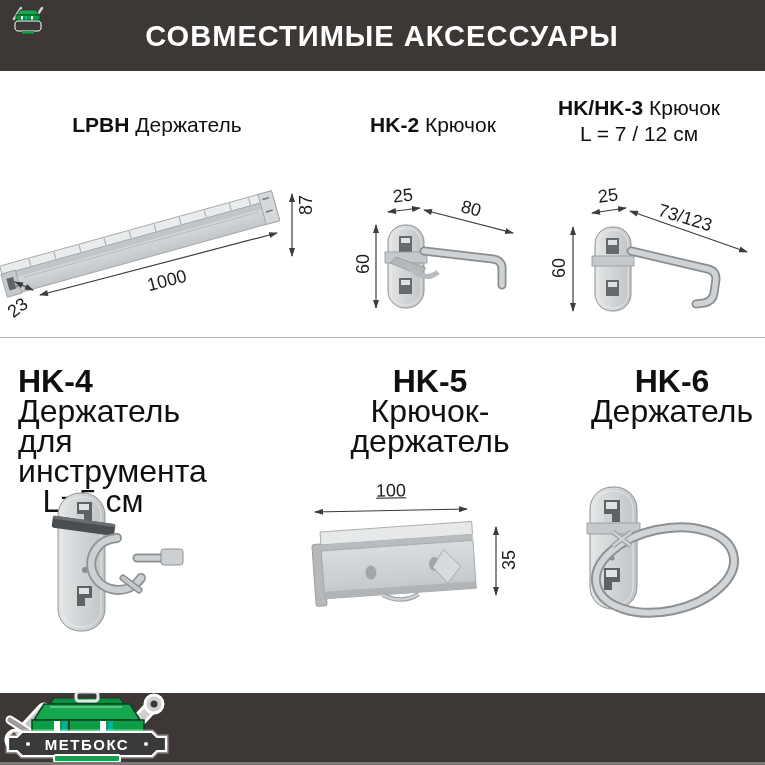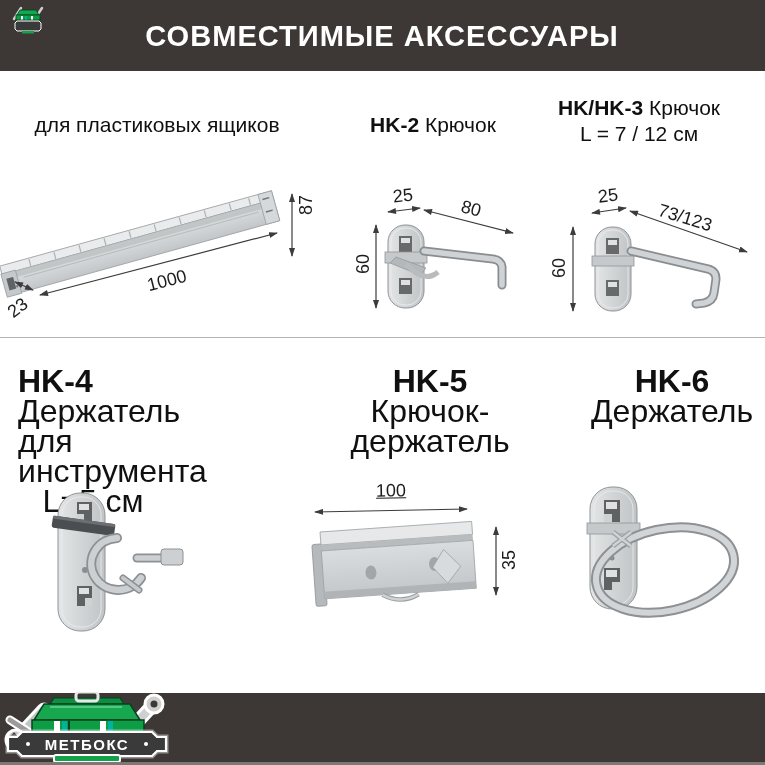--- a/index.html
+++ b/index.html
@@ -40,21 +40,21 @@
   <path d="M9,6 h16 l3,5 H6 Z" fill="#13a74f" stroke="#04421e" stroke-width="0.8"></path>
   <rect x="5" y="11" width="24" height="5" fill="#0d9d45" stroke="#04421e" stroke-width="0.8"></rect>
   <rect x="10" y="12" width="2" height="3.5" fill="#ffffff"></rect>
   <rect x="14" y="12" width="2" height="3.5" fill="#00b2a2"></rect>
   <rect x="20" y="12" width="2" height="3.5" fill="#ffffff"></rect>
   <path d="M6,17 h22 l2,2 v6 l-2,2 H6 l-2,-2 v-6 Z" fill="#3a3a3a" stroke="#ffffff" stroke-width="1"></path>
   <rect x="11" y="27" width="12" height="2.5" fill="#12a24a"></rect>
 </svg>
 
 <div class="abs ptitle r1" style="left:15px;top:112px;width:284px;">
-  <div>для пластиковых ящиков</div>
+  <div><span class="b">LPBH</span> <span>Держатель</span></div>
 </div>
 <div class="abs ptitle r1" style="left:343px;top:112px;width:180px;">
   <div><span class="b">HK-2</span> <span>Крючок</span></div>
 </div>
 <div class="abs ptitle r1" style="left:528px;top:95px;width:222px;">
   <div><span class="b">HK/HK-3</span> <span>Крючок</span></div>
   <div>L = 7 / 12 см</div>
 </div>
 
 <svg class="abs" style="left:0;top:172px;" width="330" height="168" viewBox="0 0 330 168">

